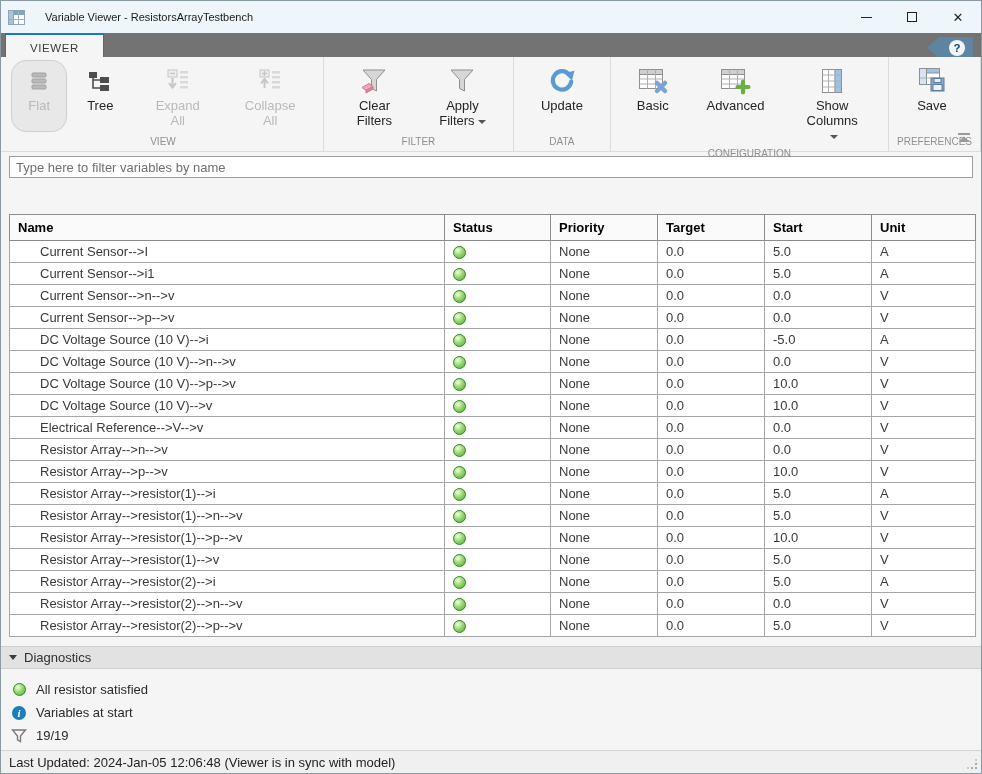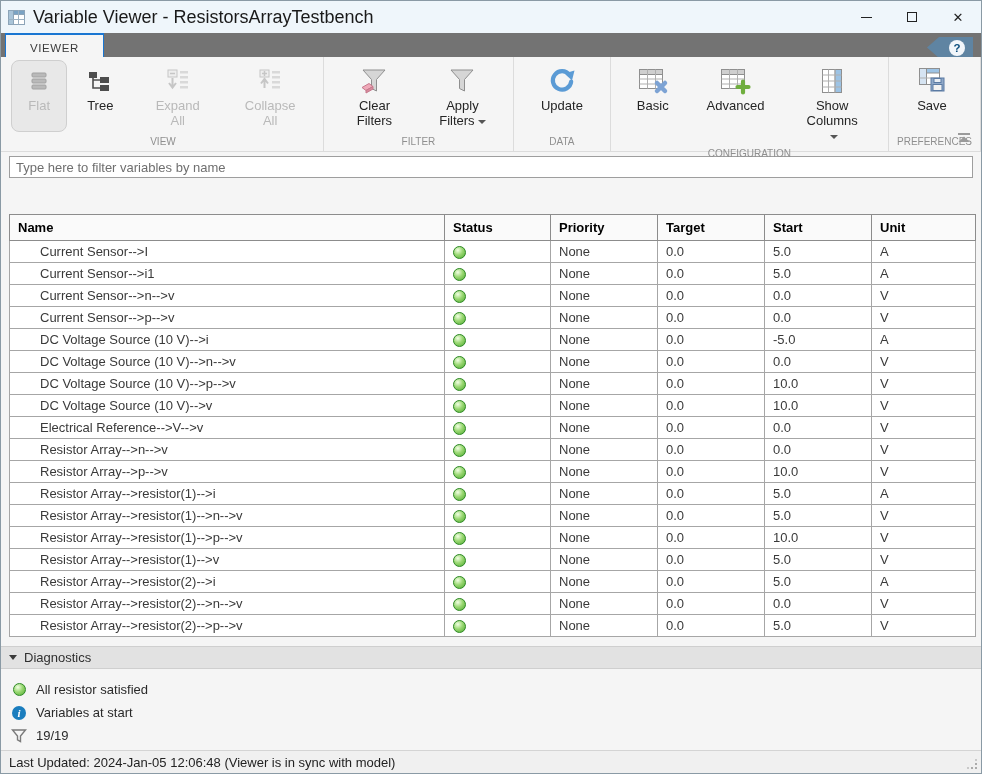--- a/index.html
+++ b/index.html
@@ -7,21 +7,21 @@
   .window {
     width: 982px; height: 774px; position: relative;
     border: 1px solid #8a9aa5; background: #f5f5f5; overflow: hidden;
   }
   
   .titlebar {
     height: 32px; background: #eff6fb; display: flex; align-items: center;
     border-bottom: 0; position: relative;
   }
   .app-icon { margin: 0 8px 0 7px; width: 17px; height: 15px; }
-  .title-text { font-size: 18px; color: #1a1a1a; }
+  .title-text { font-size: 11px; color: #1a1a1a; margin-left: 12px; }
   .win-controls { position: absolute; right: 0; top: 0; height: 32px; display: flex; }
   .win-btn { width: 46px; height: 32px; display: flex; align-items: center; justify-content: center; cursor: default; }
   .glyph-min { width: 11px; height: 1px; background: #222; }
   .glyph-max { width: 10px; height: 10px; border: 1px solid #222; }
   .glyph-close { font-size: 13px; color: #222; line-height: 1; }
   
   .tabstrip { height: 24px; background: #737373; position: relative; }
   .tab-active {
     position: absolute; left: 4px; top: 0; width: 99px; height: 28px;
     background: #f5f5f5; border-top: 2px solid #1976d2;
@@ -43,21 +43,21 @@
   .ribbon {
     height: 95px; background: #f5f5f5; border-bottom: 1px solid #dcdcdc;
     display: flex; align-items: stretch; position: relative; padding-left: 2px;
   }
   .rsection { display: flex; flex-direction: column; padding: 3px 8px 0 8px; border-right: 1px solid #dcdcdc; }
   .rsection:last-of-type { border-right: 1px solid #dcdcdc; }
   .rbuttons { flex: 1; display: flex; align-items: flex-start; gap: 3px; }
   .rlabel { text-align: center; font-size: 10px; color: #8f8f8f; padding: 1px 0 4px; white-space: nowrap; }
   .rbtn {
     display: flex; flex-direction: column; align-items: center;
-    padding: 3px 18px 2px; border: 1px solid transparent; border-radius: 8px; cursor: default;
+    padding: 3px 18px 2px; border: 1px solid transparent; border-radius: 15px; cursor: default;
     min-width: 46px;
   }
   .rbtn .bicon { height: 34px; display: flex; align-items: center; justify-content: center; }
   .rbtn .blabel { font-size: 13px; line-height: 1.18; text-align: center; color: #252525; max-width: 62px; }
   .rbtn.selected { background: #e8e8e8; border: 1px solid #cfcfcf; height: 72px; }
   .rbtn.disabled .blabel, .rbtn.selected .blabel { color: #b9b9b9; }
   .caret { display: inline-block; width: 0; height: 0; border-left: 4px solid transparent;
     border-right: 4px solid transparent; border-top: 4px solid #555; margin-left: 3px; vertical-align: middle; }
   .ribbon-collapse { position: absolute; right: 10px; bottom: 4px; cursor: default; }
   

